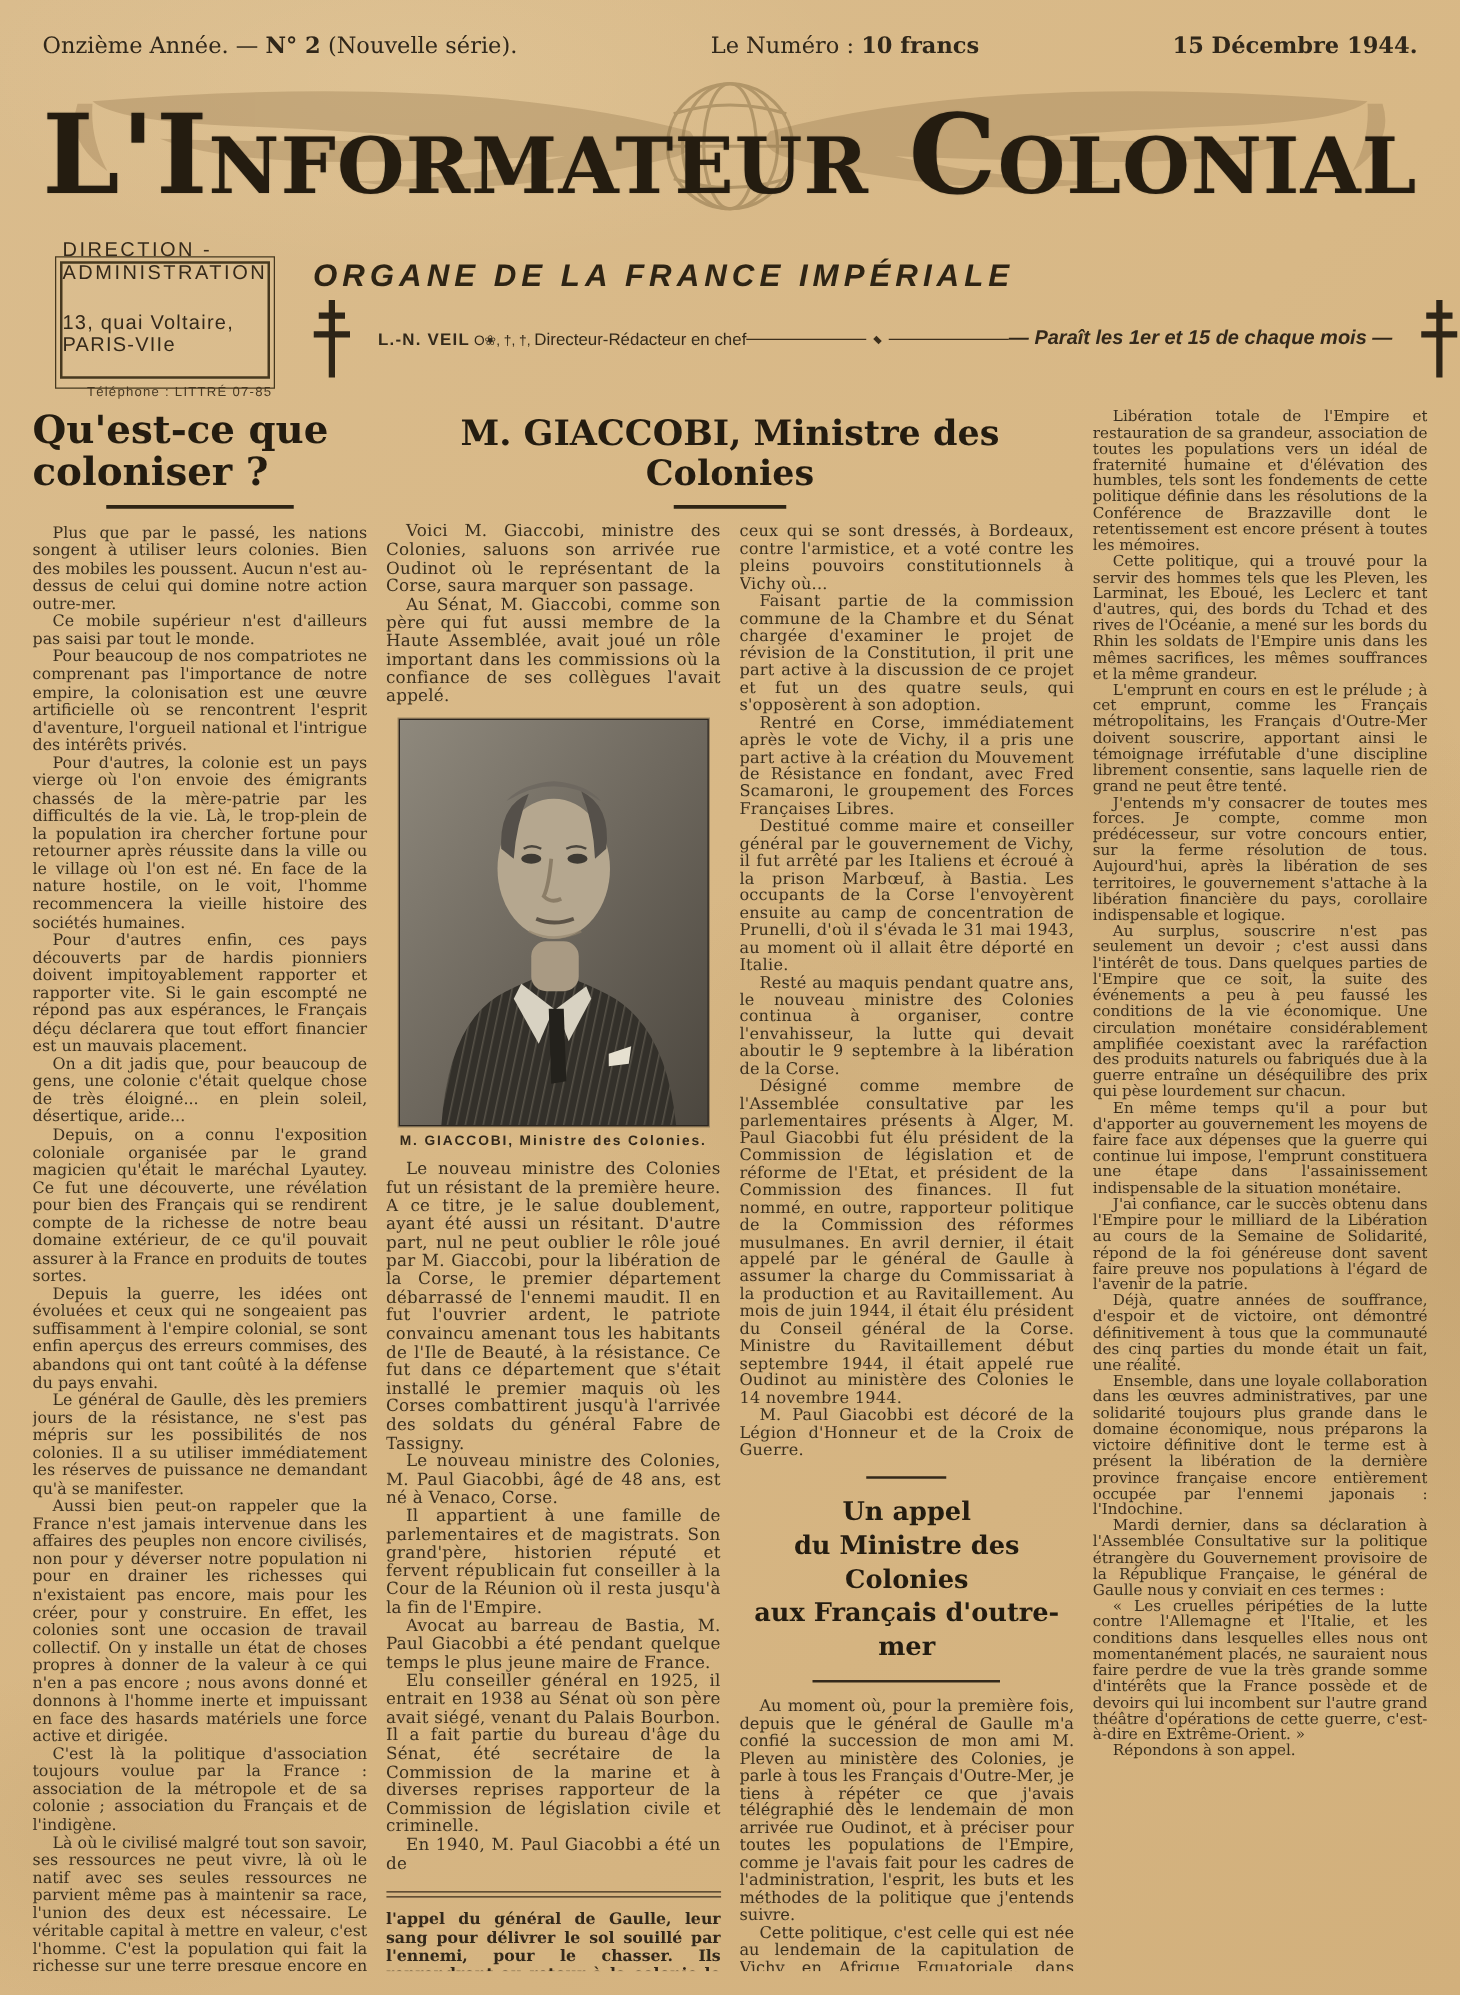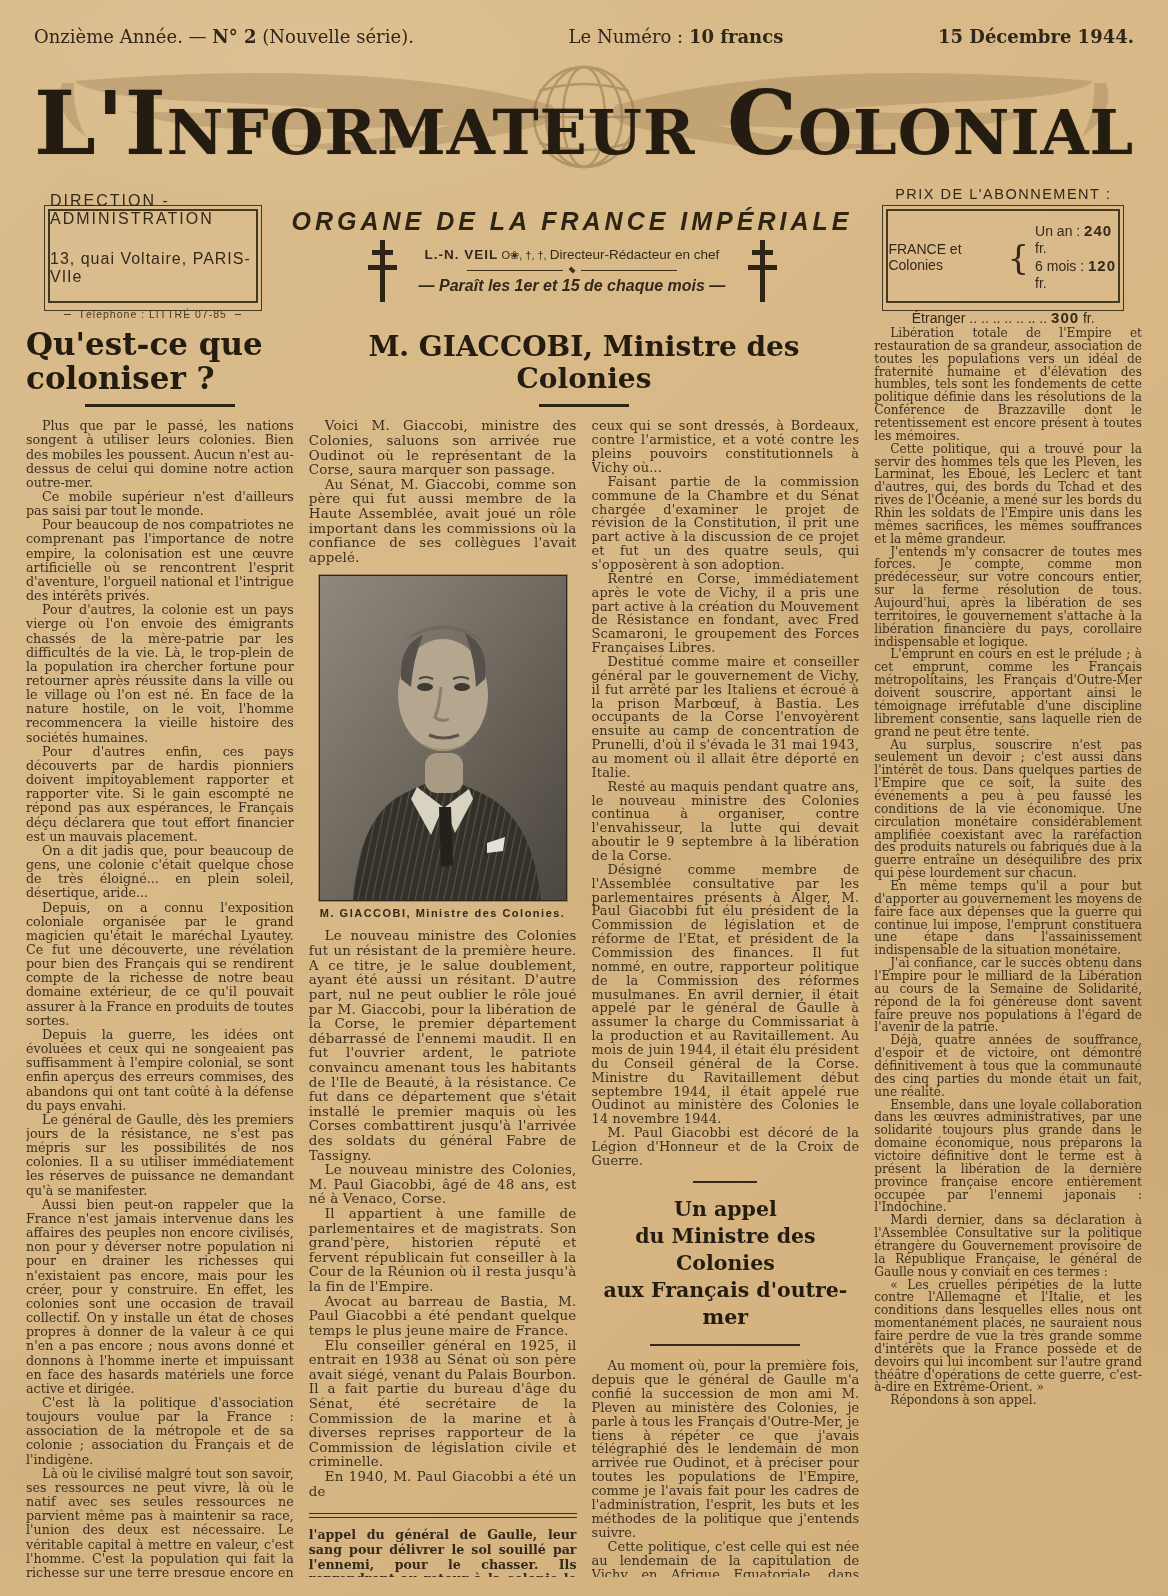--- a/index.html
+++ b/index.html
@@ -35,21 +35,21 @@
   .direction{width:296px;}
   .direction .l1{font-family:"Liberation Sans",sans-serif;font-size:16px;letter-spacing:2px;color:#35291a;}
   .direction .l2{font-family:"Liberation Sans",sans-serif;font-size:16px;letter-spacing:1px;margin-top:6px;color:#35291a;}
   .phoneline{display:flex;align-items:center;gap:8px;margin-top:6px;width:86%;}
   .phoneline .ln{flex:1;height:1px;background:#4a3b24;}
   .phoneline .txt{font-family:"Liberation Sans",sans-serif;font-size:10.5px;letter-spacing:1px;color:#463823;white-space:nowrap;}
   .organe{flex:1;display:flex;flex-direction:column;align-items:flex-start;padding:2px 30px 0 30px;}
   .organe .title{font-family:"Liberation Sans",sans-serif;font-style:italic;font-weight:bold;
     font-size:25px;letter-spacing:4px;color:#2e2414;white-space:nowrap;}
   .organe-lower{display:flex;align-items:center;gap:22px;margin-top:2px;width:100%;justify-content:center;}
-  .organe-center{display:flex;flex-direction:column;align-items:center;}
+  .organe-center{display:flex;align-items:center;}
   .editorline{font-family:"Liberation Sans",sans-serif;font-size:13.5px;color:#33291a;white-space:nowrap;}
   .editorline .nm{font-weight:bold;letter-spacing:1px;}
   .editorline .dec{font-size:11px;}
   .rule-diamond{display:flex;align-items:center;gap:6px;margin:5px 0 4px 0;width:210px;}
   .rule-diamond .ln{flex:1;height:1px;background:#3c2f1c;}
   .rule-diamond .dia{width:6px;height:6px;background:#3c2f1c;transform:rotate(45deg) scaleY(.6);}
   .schedule{font-family:"Liberation Sans",sans-serif;font-style:italic;font-weight:bold;
     font-size:16px;color:#33281a;white-space:nowrap;}
   .price{width:330px;}
   .price .t{font-family:"Liberation Sans",sans-serif;font-size:14.5px;letter-spacing:1.5px;color:#33281a;}
@@ -293,22 +293,22 @@
       <div class="plist roman3">
           <p>Au moment où, pour la première fois, depuis que le général de Gaulle m'a confié la succession de mon ami M. Pleven au ministère des Colonies, je parle à tous les Français d'Outre-Mer, je tiens à répéter ce que j'avais télégraphié dès le lendemain de mon arrivée rue Oudinot, et à préciser pour toutes les populations de l'Empire, comme je l'avais fait pour les cadres de l'administration, l'esprit, les buts et les méthodes de la politique que j'entends suivre.</p>
           <p>Cette politique, c'est celle qui est née au lendemain de la capitulation de Vichy en Afrique Equatoriale, dans l'Inde et dans le Pacifique, et qu'avec une douce et persévérante ténacité, avec autant de compréhension que de talent, mon prédécesseur a poursuivie pendant quatre ans, à Londres, à Alger, à Paris.</p>
         </div>
     </div>
 
     <div class="col col4">
       <div class="plist c4">
           <p>Libération totale de l'Empire et restauration de sa grandeur, association de toutes les populations vers un idéal de fraternité humaine et d'élévation des humbles, tels sont les fondements de cette politique définie dans les résolutions de la Conférence de Brazzaville dont le retentissement est encore présent à toutes les mémoires.</p>
           <p>Cette politique, qui a trouvé pour la servir des hommes tels que les Pleven, les Larminat, les Eboué, les Leclerc et tant d'autres, qui, des bords du Tchad et des rives de l'Océanie, a mené sur les bords du Rhin les soldats de l'Empire unis dans les mêmes sacrifices, les mêmes souffrances et la même grandeur.</p>
+          <p>L'emprunt en cours en est le prélude ; à cet emprunt, comme les Français métropolitains, les Français d'Outre-Mer doivent souscrire, apportant ainsi le témoignage irréfutable d'une discipline librement consentie, sans laquelle rien de grand ne peut être tenté.</p>
           <p>J'entends m'y consacrer de toutes mes forces. Je compte, comme mon prédécesseur, sur votre concours entier, sur la ferme résolution de tous. Aujourd'hui, après la libération de ses territoires, le gouvernement s'attache à la libération financière du pays, corollaire indispensable et logique.</p>
-          <p>L'emprunt en cours en est le prélude ; à cet emprunt, comme les Français métropolitains, les Français d'Outre-Mer doivent souscrire, apportant ainsi le témoignage irréfutable d'une discipline librement consentie, sans laquelle rien de grand ne peut être tenté.</p>
           <p>Au surplus, souscrire n'est pas seulement un devoir ; c'est aussi dans l'intérêt de tous. Dans quelques parties de l'Empire que ce soit, la suite des événements a peu à peu faussé les conditions de la vie économique. Une circulation monétaire considérablement amplifiée coexistant avec la raréfaction des produits naturels ou fabriqués due à la guerre entraîne un déséquilibre des prix qui pèse lourdement sur chacun.</p>
           <p>En même temps qu'il a pour but d'apporter au gouvernement les moyens de faire face aux dépenses que la guerre qui continue lui impose, l'emprunt constituera une étape dans l'assainissement indispensable de la situation monétaire.</p>
           <p>J'ai confiance, car le succès obtenu dans l'Empire pour le milliard de la Libération au cours de la Semaine de Solidarité, répond de la foi généreuse dont savent faire preuve nos populations à l'égard de l'avenir de la patrie.</p>
           <p>Déjà, quatre années de souffrance, d'espoir et de victoire, ont démontré définitivement à tous que la communauté des cinq parties du monde était un fait, une réalité.</p>
           <p>Ensemble, dans une loyale collaboration dans les œuvres administratives, par une solidarité toujours plus grande dans le domaine économique, nous préparons la victoire définitive dont le terme est à présent la libération de la dernière province française encore entièrement occupée par l'ennemi japonais : l'Indochine.</p>
           <p>Mardi dernier, dans sa déclaration à l'Assemblée Consultative sur la politique étrangère du Gouvernement provisoire de la République Française, le général de Gaulle nous y conviait en ces termes :</p>
           <p>« Les cruelles péripéties de la lutte contre l'Allemagne et l'Italie, et les conditions dans lesquelles elles nous ont momentanément placés, ne sauraient nous faire perdre de vue la très grande somme d'intérêts que la France possède et de devoirs qui lui incombent sur l'autre grand théâtre d'opérations de cette guerre, c'est-à-dire en Extrême-Orient. »</p>
           <p>Répondons à son appel.</p>
         </div>
     </div>

